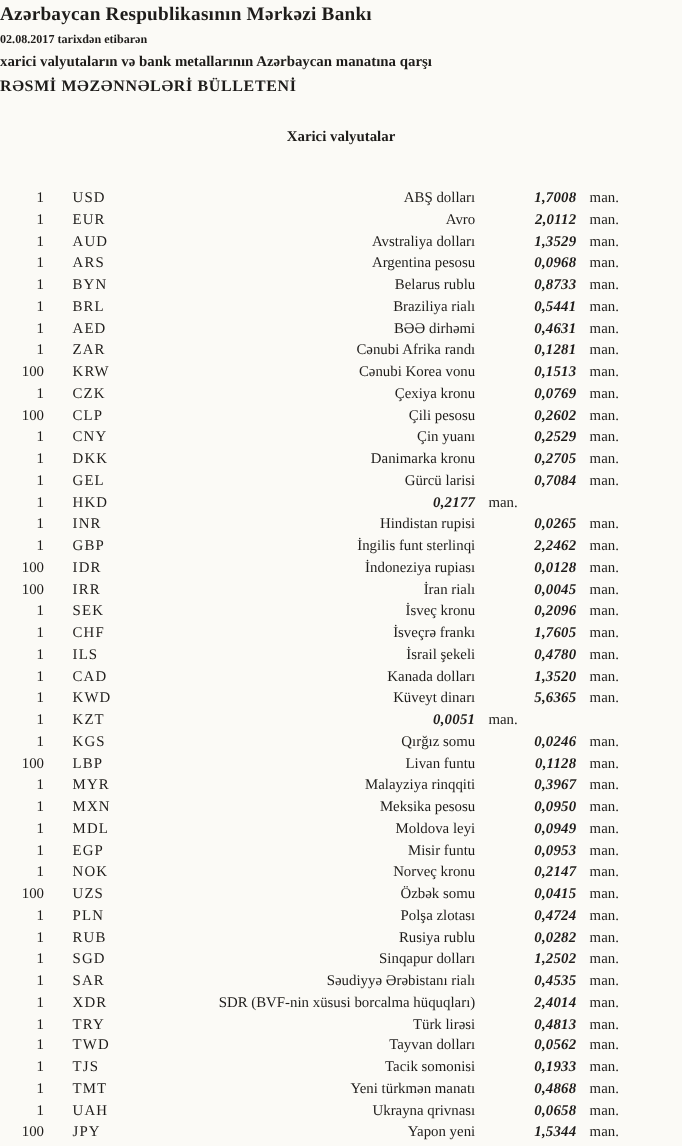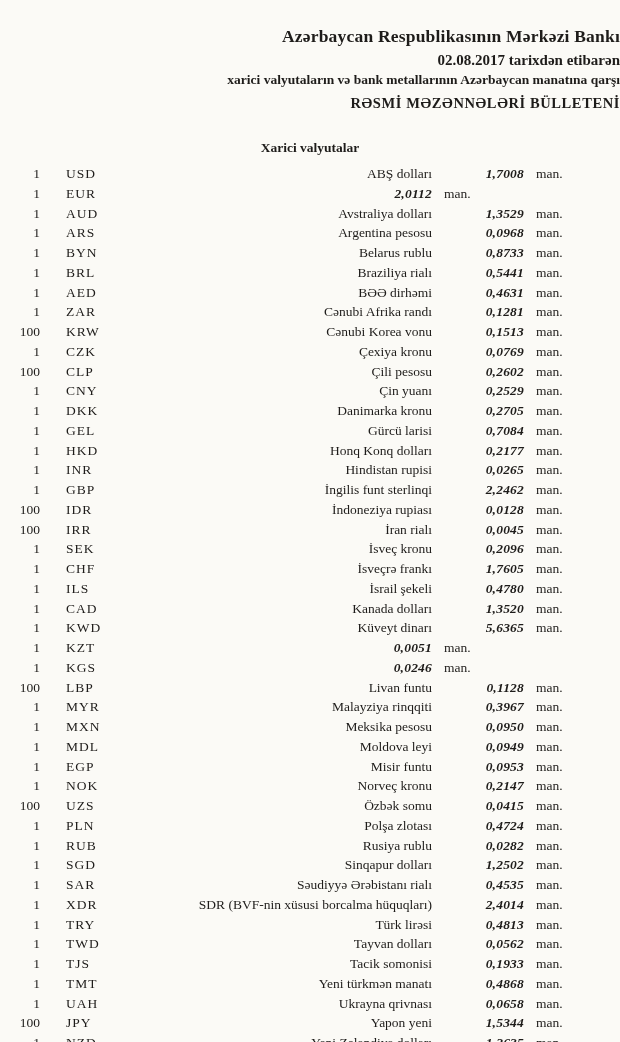--- a/index.html
+++ b/index.html
@@ -12,35 +12,34 @@
     width: 620px;
     height: 1042px;
     margin: 0 auto;
     background: #fbfaf6;
     color: #1e1c1a;
     font-family: "Liberation Serif", "DejaVu Serif", serif;
     overflow: hidden;
     box-sizing: border-box;
   }
   .doc-header {
-    padding-top: 24px;
-    text-align: right;
+    padding-top: 0;
+    text-align: left;
   }
   .bank-name {
     font-size: 17.5px;
     font-weight: 700;
     line-height: 24px;
     letter-spacing: 0.2px;
   }
   .date-line {
-    font-size: 15px;
+    font-size: 11px;
     font-weight: 700;
     line-height: 19px;
     margin-top: 3px;
-    margin-left: 28px;
   }
   .subtitle-line {
     font-size: 13.5px;
     font-weight: 700;
     line-height: 20px;
   }
   .bulletin-title {
     font-size: 14.5px;
     font-weight: 700;
     line-height: 22px;
@@ -84,20 +83,21 @@
   }
   .rate {
     text-align: right;
     font-weight: 700;
     font-style: italic;
     letter-spacing: 0.2px;
   }
   .unit {
     text-align: left;
     padding-left: 12px;
+    margin-top: 30px;
   }
 </style>
 </head>
 <body>
 
 <div class="page">
 
   <div class="doc-header">
     <div class="bank-name">Azərbaycan Respublikasının Mərkəzi Bankı</div>
     <div class="date-line">02.08.2017 tarixdən etibarən</div>
@@ -112,20 +112,21 @@
       <span class="qty">1</span>
       <span class="code">USD</span>
       <span class="name">ABŞ dolları</span>
       <span class="rate">1,7008</span>
       <span class="unit">man.</span>
     </div>
 
     <div class="row">
       <span class="qty">1</span>
       <span class="code">EUR</span>
+      <span class="name">Avro</span>
       <span class="rate">2,0112</span>
       <span class="unit">man.</span>
     </div>
 
     <div class="row">
       <span class="qty">1</span>
       <span class="code">AUD</span>
       <span class="name">Avstraliya dolları</span>
       <span class="rate">1,3529</span>
       <span class="unit">man.</span>
@@ -215,21 +216,20 @@
       <span class="qty">1</span>
       <span class="code">GEL</span>
       <span class="name">Gürcü larisi</span>
       <span class="rate">0,7084</span>
       <span class="unit">man.</span>
     </div>
 
     <div class="row">
       <span class="qty">1</span>
       <span class="code">HKD</span>
-      <span class="name">Honq Konq dolları</span>
       <span class="rate">0,2177</span>
       <span class="unit">man.</span>
     </div>
 
     <div class="row">
       <span class="qty">1</span>
       <span class="code">INR</span>
       <span class="name">Hindistan rupisi</span>
       <span class="rate">0,0265</span>
       <span class="unit">man.</span>
@@ -302,20 +302,21 @@
     <div class="row">
       <span class="qty">1</span>
       <span class="code">KZT</span>
       <span class="rate">0,0051</span>
       <span class="unit">man.</span>
     </div>
 
     <div class="row">
       <span class="qty">1</span>
       <span class="code">KGS</span>
+      <span class="name">Qırğız somu</span>
       <span class="rate">0,0246</span>
       <span class="unit">man.</span>
     </div>
 
     <div class="row">
       <span class="qty">100</span>
       <span class="code">LBP</span>
       <span class="name">Livan funtu</span>
       <span class="rate">0,1128</span>
       <span class="unit">man.</span>

